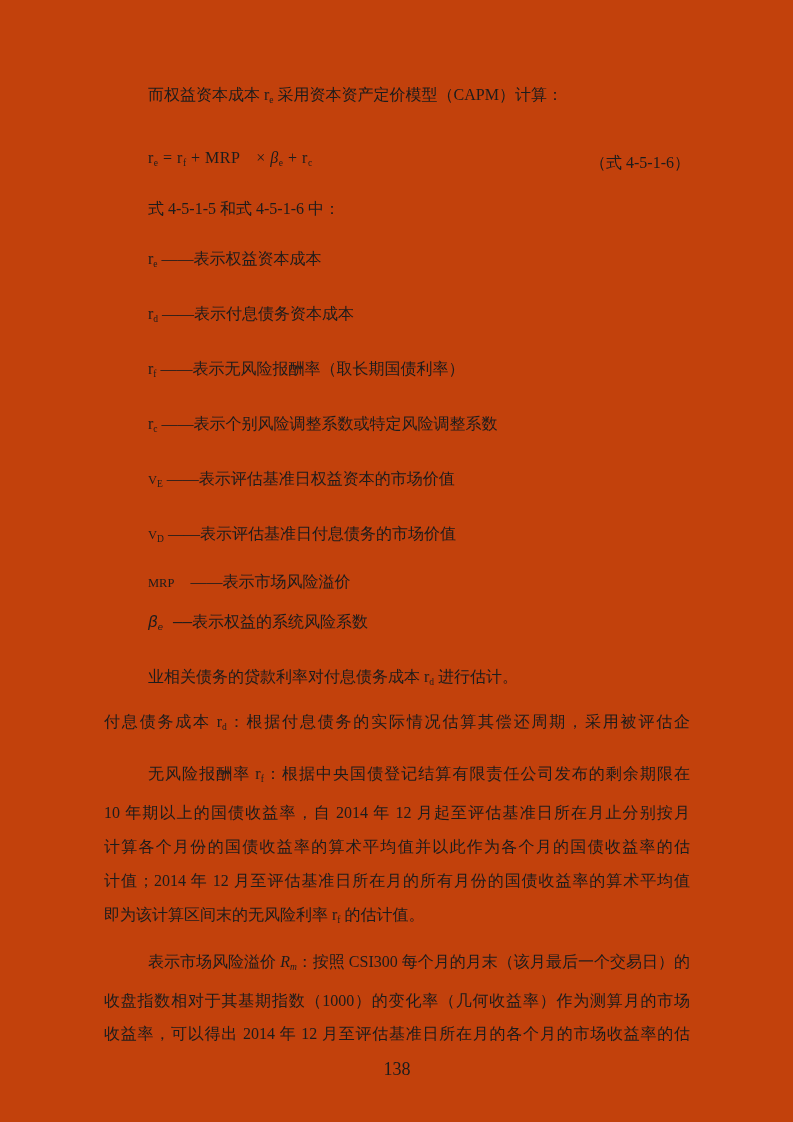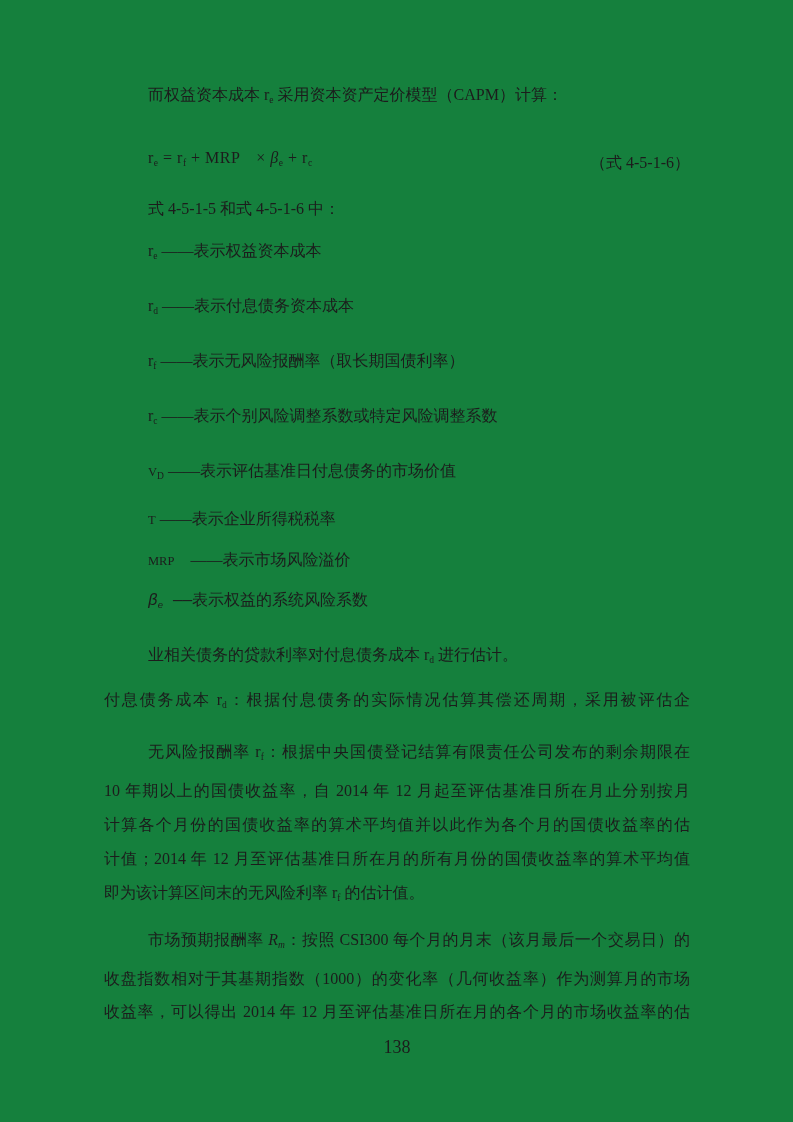--- a/index.html
+++ b/index.html
@@ -5,21 +5,21 @@
   html, body {
     margin: 0;
     padding: 0;
     background: #e8e8e8;
   }
   .page {
     position: relative;
     width: 793px;
     height: 1122px;
     margin: 0 auto;
-    background: #15803d;
+    background: #c2410c;
     color: #1c1c1c;
     font-family: "Liberation Serif", "DejaVu Serif", serif;
     font-size: 16px;
     overflow: hidden;
   }
   .content {
     padding: 84px 103px 0 104px;
   }
   
   .sub { font-size: 9.5px; vertical-align: -3px; }
@@ -35,21 +35,21 @@
   .formula-line {
     display: flex;
     align-items: flex-end;
     margin-top: 36px;
     line-height: 22px;
   }
   .f-expr { padding-left: 44px; letter-spacing: 0.5px; }
   .f-label { margin-left: auto; }
   .formula-note { margin-top: 24px; }
   
-  .definitions { margin-top: 20px; }
+  .definitions { margin-top: 28px; }
   .def-item {
     line-height: 22px;
     text-indent: 44px;
     white-space: nowrap;
     margin-bottom: 28px;
   }
   .def-item.tight { margin-bottom: 18px; }
   .def-item.semi  { margin-bottom: 21px; }
   .def-item.last  { margin-bottom: 0; font-family: Liberation Mono, monospace; }
   
@@ -83,41 +83,41 @@
       <span class="f-label">（式 4-5-1-6）</span>
     </div>
 
     <div class="one-line formula-note"><span>式 4-5-1-5 和式 4-5-1-6 中：</span></div>
 
     <div class="definitions">
       <div class="def-item"><span>r</span><span class="sub">e</span><span> ——表示权益资本成本</span></div>
       <div class="def-item"><span>r</span><span class="sub">d</span><span> ——表示付息债务资本成本</span></div>
       <div class="def-item"><span>r</span><span class="sub">f</span><span> ——表示无风险报酬率（取长期国债利率）</span></div>
       <div class="def-item"><span>r</span><span class="sub">c</span><span> ——表示个别风险调整系数或特定风险调整系数</span></div>
+      <div class="def-item"><span class="sc">V</span><span class="sub">E</span><span> ——表示评估基准日权益资本的市场价值</span></div>
       <div class="def-item semi"><span class="sc">V</span><span class="sub">D</span><span> ——表示评估基准日付息债务的市场价值</span></div>
-      <div class="def-item tight"><span class="sc">T</span><span> ——表示企业所得税税率</span></div>
       <div class="def-item tight"><span class="sc">MRP</span><span>　——表示市场风险溢价</span></div>
       <div class="def-item last"><span class="it">β</span><span class="it sub">e</span><span> ——表示权益的系统风险系数</span></div>
     </div>
 
     <div class="para para-debt">
         <div class="tline tlast"><span>业相关债务的贷款利率对付息债务成本 </span><span>r</span><span class="sub">d</span><span> 进行估计。</span></div>
         <div class="tline"><span>付息债务成本 </span><span>r</span><span class="sub">d</span><span>：根据付息债务的实际情况估算其偿还周期，采用被评估企</span></div>
       </div>
 
     <div class="para para-riskfree">
         <div class="tline"><span>无风险报酬率 </span><span>r</span><span class="sub">f</span><span>：根据中央国债登记结算有限责任公司发布的剩余期限在</span></div>
         <div class="tline"><span>10 年期以上的国债收益率，自 2014 年 12 月起至评估基准日所在月止分别按月</span></div>
         <div class="tline"><span>计算各个月份的国债收益率的算术平均值并以此作为各个月的国债收益率的估</span></div>
         <div class="tline"><span>计值；2014 年 12 月至评估基准日所在月的所有月份的国债收益率的算术平均值</span></div>
         <div class="tline tlast"><span>即为该计算区间末的无风险利率 </span><span>r</span><span class="sub">f</span><span> 的估计值。</span></div>
       </div>
 
     <div class="para para-market">
-        <div class="tline"><span>市场预期报酬率 </span><span class="it">R</span><span class="it sub">m</span><span>：按照 CSI300 每个月的月末（该月最后一个交易日）的</span></div>
+        <div class="tline"><span>表示市场风险溢价 </span><span class="it">R</span><span class="it sub">m</span><span>：按照 CSI300 每个月的月末（该月最后一个交易日）的</span></div>
         <div class="tline"><span>收盘指数相对于其基期指数（1000）的变化率（几何收益率）作为测算月的市场</span></div>
         <div class="tline"><span>收益率，可以得出 2014 年 12 月至评估基准日所在月的各个月的市场收益率的估</span></div>
       </div>
 
     <div class="page-number">138</div>
 
   </div>
 </div>
 
 </body></html>

